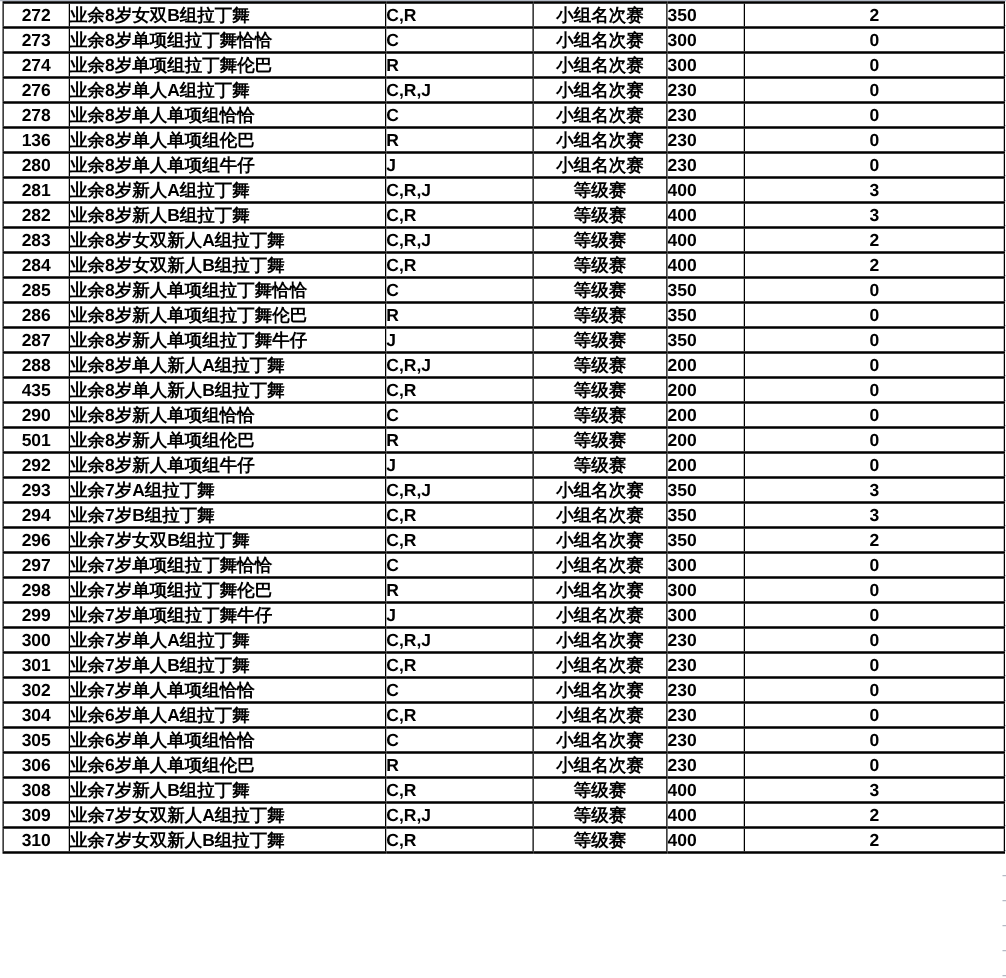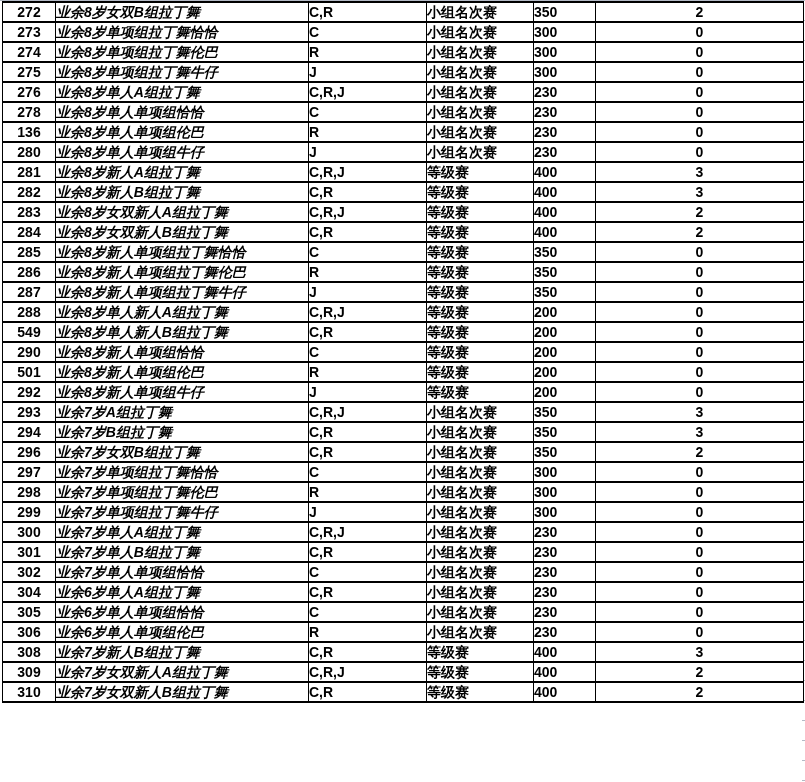--- a/index.html
+++ b/index.html
@@ -46,23 +46,23 @@
     padding: 0;
     font-size: 14px;
     font-weight: 600;
     color: #000000;
     line-height: 18px;
     vertical-align: middle;
     white-space: nowrap;
     overflow: hidden;
   }
   td.c-num   { text-align: center; font-size: 13px; }
-  td.c-name  { text-align: left; padding-left: 3px; font-style: italic; }
+  td.c-name  { text-align: left; padding-left: 3px; }
   td.c-dance { text-align: left; padding-left: 4px; font-size: 13px; }
-  td.c-round { text-align: left; padding-left: 4px; }
+  td.c-round { text-align: center; padding-left: 4px; border-radius: 10px; }
   td.c-fee   { text-align: left; padding-left: 4px; font-size: 13px; }
   td.c-count { text-align: center; font-size: 13px; }
 </style>
 </head>
 <body>
 
 <div class="stage">
   <div class="top-gridline"></div>
   <div id="stub-layer">
       <div class="stub" style="left: 802px; top: 0px; background: rgb(180, 186, 198);"></div>
@@ -135,28 +135,20 @@
         </tr>
         <tr>
           <td class="c-num">274</td>
           <td class="c-name">业余8岁单项组拉丁舞伦巴</td>
           <td class="c-dance">R</td>
           <td class="c-round">小组名次赛</td>
           <td class="c-fee">300</td>
           <td class="c-count">0</td>
         </tr>
         <tr>
-          <td class="c-num">275</td>
-          <td class="c-name">业余8岁单项组拉丁舞牛仔</td>
-          <td class="c-dance">J</td>
-          <td class="c-round">小组名次赛</td>
-          <td class="c-fee">300</td>
-          <td class="c-count">0</td>
-        </tr>
-        <tr>
           <td class="c-num">276</td>
           <td class="c-name">业余8岁单人A组拉丁舞</td>
           <td class="c-dance">C,R,J</td>
           <td class="c-round">小组名次赛</td>
           <td class="c-fee">230</td>
           <td class="c-count">0</td>
         </tr>
         <tr>
           <td class="c-num">278</td>
           <td class="c-name">业余8岁单人单项组恰恰</td>
@@ -239,21 +231,21 @@
         </tr>
         <tr>
           <td class="c-num">288</td>
           <td class="c-name">业余8岁单人新人A组拉丁舞</td>
           <td class="c-dance">C,R,J</td>
           <td class="c-round">等级赛</td>
           <td class="c-fee">200</td>
           <td class="c-count">0</td>
         </tr>
         <tr>
-          <td class="c-num">549</td>
+          <td class="c-num">435</td>
           <td class="c-name">业余8岁单人新人B组拉丁舞</td>
           <td class="c-dance">C,R</td>
           <td class="c-round">等级赛</td>
           <td class="c-fee">200</td>
           <td class="c-count">0</td>
         </tr>
         <tr>
           <td class="c-num">290</td>
           <td class="c-name">业余8岁新人单项组恰恰</td>
           <td class="c-dance">C</td>

